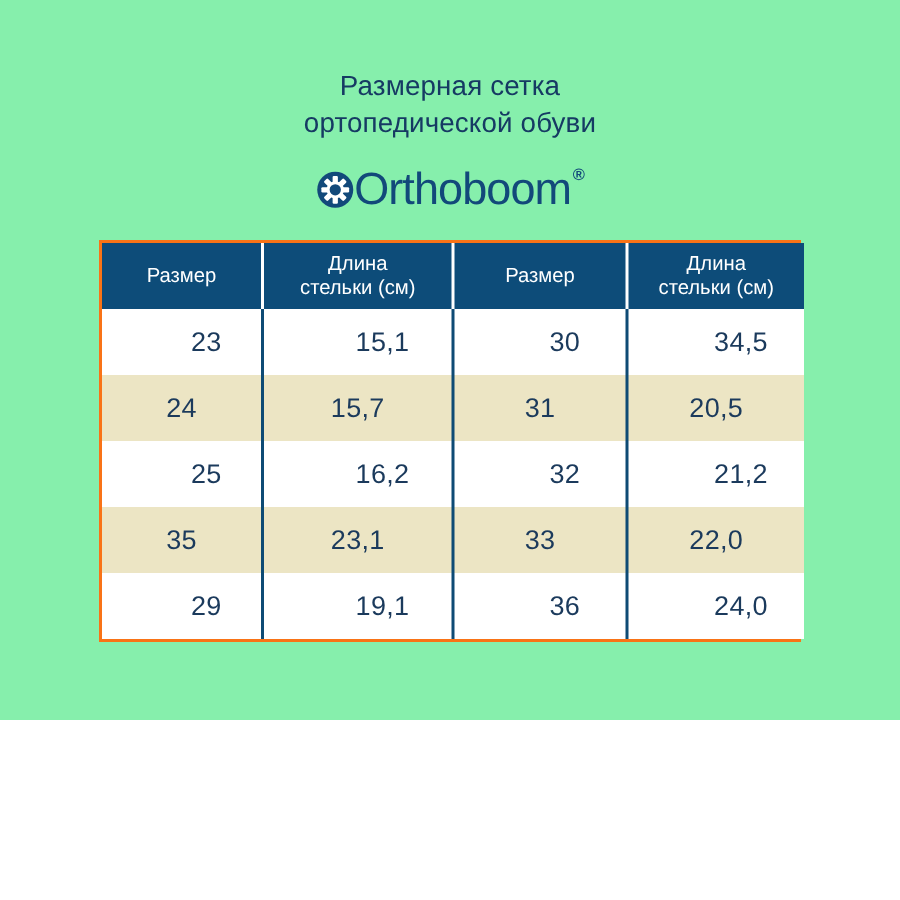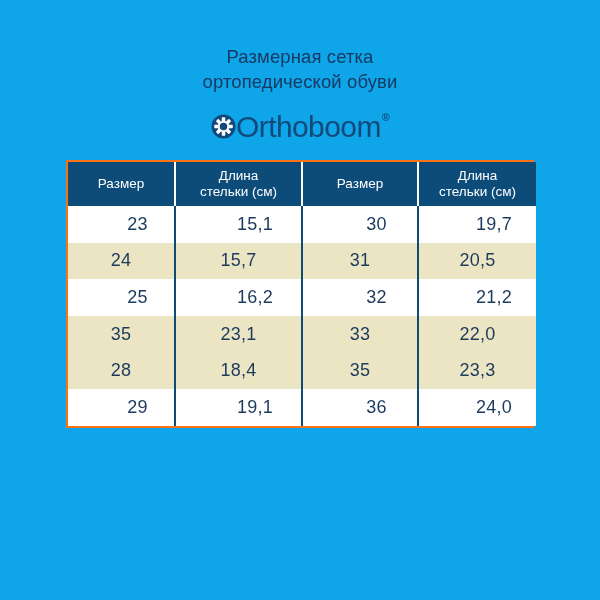--- a/index.html
+++ b/index.html
@@ -9,22 +9,22 @@
   body {
     width: 600px;
     height: 600px;
     background: #ffffff;
     font-family: "Liberation Sans", sans-serif;
     overflow: hidden;
   }
   .page {
     position: relative;
     width: 600px;
-    height: 600px;
-    background: #0ea5e9;
+    height: 480px;
+    background: #86efac;
   }
 
   
   .title {
     position: absolute;
     left: 0;
     top: 44px;
     width: 600px;
     text-align: center;
     color: #163a63;
@@ -178,46 +178,40 @@
             <span>Длина</span><br>
             <span>стельки (см)</span>
           </th>
         </tr>
       </thead>
       <tbody>
         <tr class="row-odd">
           <td>23</td>
           <td>15,1</td>
           <td>30</td>
-          <td>19,7</td>
+          <td>34,5</td>
         </tr>
         <tr class="row-even">
           <td>24</td>
           <td>15,7</td>
           <td>31</td>
           <td>20,5</td>
         </tr>
         <tr class="row-odd">
           <td>25</td>
           <td>16,2</td>
           <td>32</td>
           <td>21,2</td>
         </tr>
         <tr class="row-even">
           <td>35</td>
           <td>23,1</td>
           <td>33</td>
           <td>22,0</td>
         </tr>
-        <tr class="row-even">
-          <td>28</td>
-          <td>18,4</td>
-          <td>35</td>
-          <td>23,3</td>
-        </tr>
         <tr class="row-odd">
           <td>29</td>
           <td>19,1</td>
           <td>36</td>
           <td>24,0</td>
         </tr>
       </tbody>
     </table>
   </div>
 

